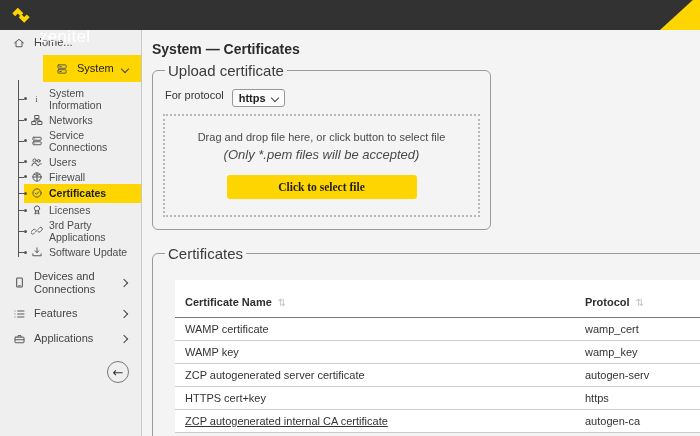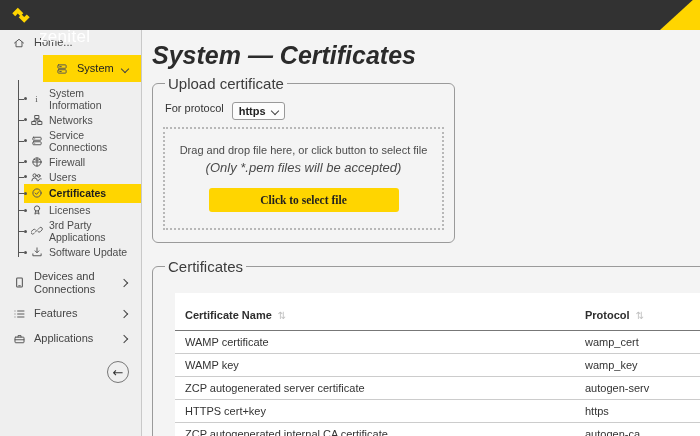--- a/index.html
+++ b/index.html
@@ -38,24 +38,24 @@
                    font-weight:bold;color:#1d1d1d;padding-top:3px;padding-bottom:3px;}
   .chev{width:5px;height:5px;border-right:1.5px solid #444;border-bottom:1.5px solid #444;display:inline-block;}
   .chev.down{transform:rotate(45deg);}
   .chev.right{transform:rotate(-45deg);}
   .collapse-btn{margin:10px 12px 0 auto;width:22px;height:22px;border-radius:50%;
                 border:1.5px solid #777;background:transparent;display:flex;align-items:center;
                 justify-content:center;font-size:13px;color:#333;cursor:pointer;
                 font-family:"DejaVu Sans",sans-serif;}
   
   .main{position:absolute;left:143px;top:30px;right:0;bottom:0;padding-left:9px;overflow:hidden;}
-  .page-title{margin:11px 0 5px;font-size:25px;font-weight:bold;color:#2b2b2b;font-style:italic;}
+  .page-title{margin:11px 0 5px;font-size:14px;font-weight:bold;color:#2b2b2b;}
   fieldset{border:1px solid #9a9a9a;border-radius:6px;margin:0;padding:2px 10px 12px;background:transparent;}
   legend{font-size:15px;color:#3c3c3c;padding:0 3px;margin-left:2px;}
-  .upload-fs{width:303px;box-sizing:border-box;}
+  .upload-fs{width:339px;box-sizing:border-box;}
   .proto-row{display:flex;align-items:flex-start;gap:8px;margin:8px 0 7px 2px;font-size:11px;color:#333;}
   .select{display:inline-flex;align-items:center;gap:6px;border:1px solid #999;border-radius:3px;
           background:#fcfcfc;padding:2px 6px;font-weight:bold;font-size:11px;color:#222;cursor:pointer;}
   .dropzone{border:2px dotted #b8b8b8;padding:15px 6px 16px;text-align:center;color:#4a4a4a;font-size:11px;}
   .dz-line2{font-style:italic;font-size:13px;margin-top:4px;}
   .select-file-btn{display:block;margin:13px auto 0;width:190px;padding:6px 0;
                    background:var(--yellow,#FFD500);border:none;border-radius:3px;
                    font-weight:bold;font-size:11.5px;color:#1f1f1f;cursor:pointer;
                    font-family:Liberation Serif, serif;}
   .certs-fs{margin-top:15px;width:610px;height:210px;box-sizing:border-box;}
@@ -135,37 +135,37 @@
               <svg width="12" height="12" viewBox="0 0 16 16" fill="none" stroke="currentColor" stroke-width="1.3" stroke-linecap="round" stroke-linejoin="round">
                 <rect x="2.5" y="3" width="11" height="4" rx="1"></rect>
                 <rect x="2.5" y="9" width="11" height="4" rx="1"></rect>
                 <path d="M5 5 h.01 M5 11 h.01"></path>
               </svg>
             </span>
     <span class="label">Service Connections</span>
   </div>
           <div class="sub-item">
     <span class="icon">
-              <svg width="12" height="12" viewBox="0 0 16 16" fill="none" stroke="currentColor" stroke-width="1.3" stroke-linecap="round" stroke-linejoin="round">
-                <circle cx="8" cy="8" r="5.5"></circle>
-                <path d="M8 2.5 V13.5 M2.5 8 H13.5 M4 4.5 C6 6 10 6 12 4.5"></path>
-              </svg>
-            </span>
-    <span class="label">Firewall</span>
-  </div>
-          <div class="sub-item">
-    <span class="icon">
               <svg width="13" height="12" viewBox="0 0 16 16" fill="none" stroke="currentColor" stroke-width="1.3" stroke-linecap="round" stroke-linejoin="round">
                 <circle cx="5.5" cy="6" r="2.2"></circle>
                 <path d="M1.8 13 a3.7 3.7 0 0 1 7.4 0"></path>
                 <circle cx="11" cy="6.5" r="1.8"></circle>
                 <path d="M10.5 13 a3 3 0 0 1 3.8 -2.6"></path>
               </svg>
             </span>
     <span class="label">Users</span>
+  </div>
+          <div class="sub-item">
+    <span class="icon">
+              <svg width="12" height="12" viewBox="0 0 16 16" fill="none" stroke="currentColor" stroke-width="1.3" stroke-linecap="round" stroke-linejoin="round">
+                <circle cx="8" cy="8" r="5.5"></circle>
+                <path d="M8 2.5 V13.5 M2.5 8 H13.5 M4 4.5 C6 6 10 6 12 4.5"></path>
+              </svg>
+            </span>
+    <span class="label">Firewall</span>
   </div>
           <div class="sub-item active">
     <span class="icon">
               <svg width="12" height="12" viewBox="0 0 16 16" fill="none" stroke="currentColor" stroke-width="1.3" stroke-linecap="round" stroke-linejoin="round">
                 <circle cx="8" cy="8" r="5.5"></circle>
                 <path d="M5.5 8 L7.3 9.8 L10.6 6.2"></path>
               </svg>
             </span>
     <span class="label">Certificates</span>
   </div>

